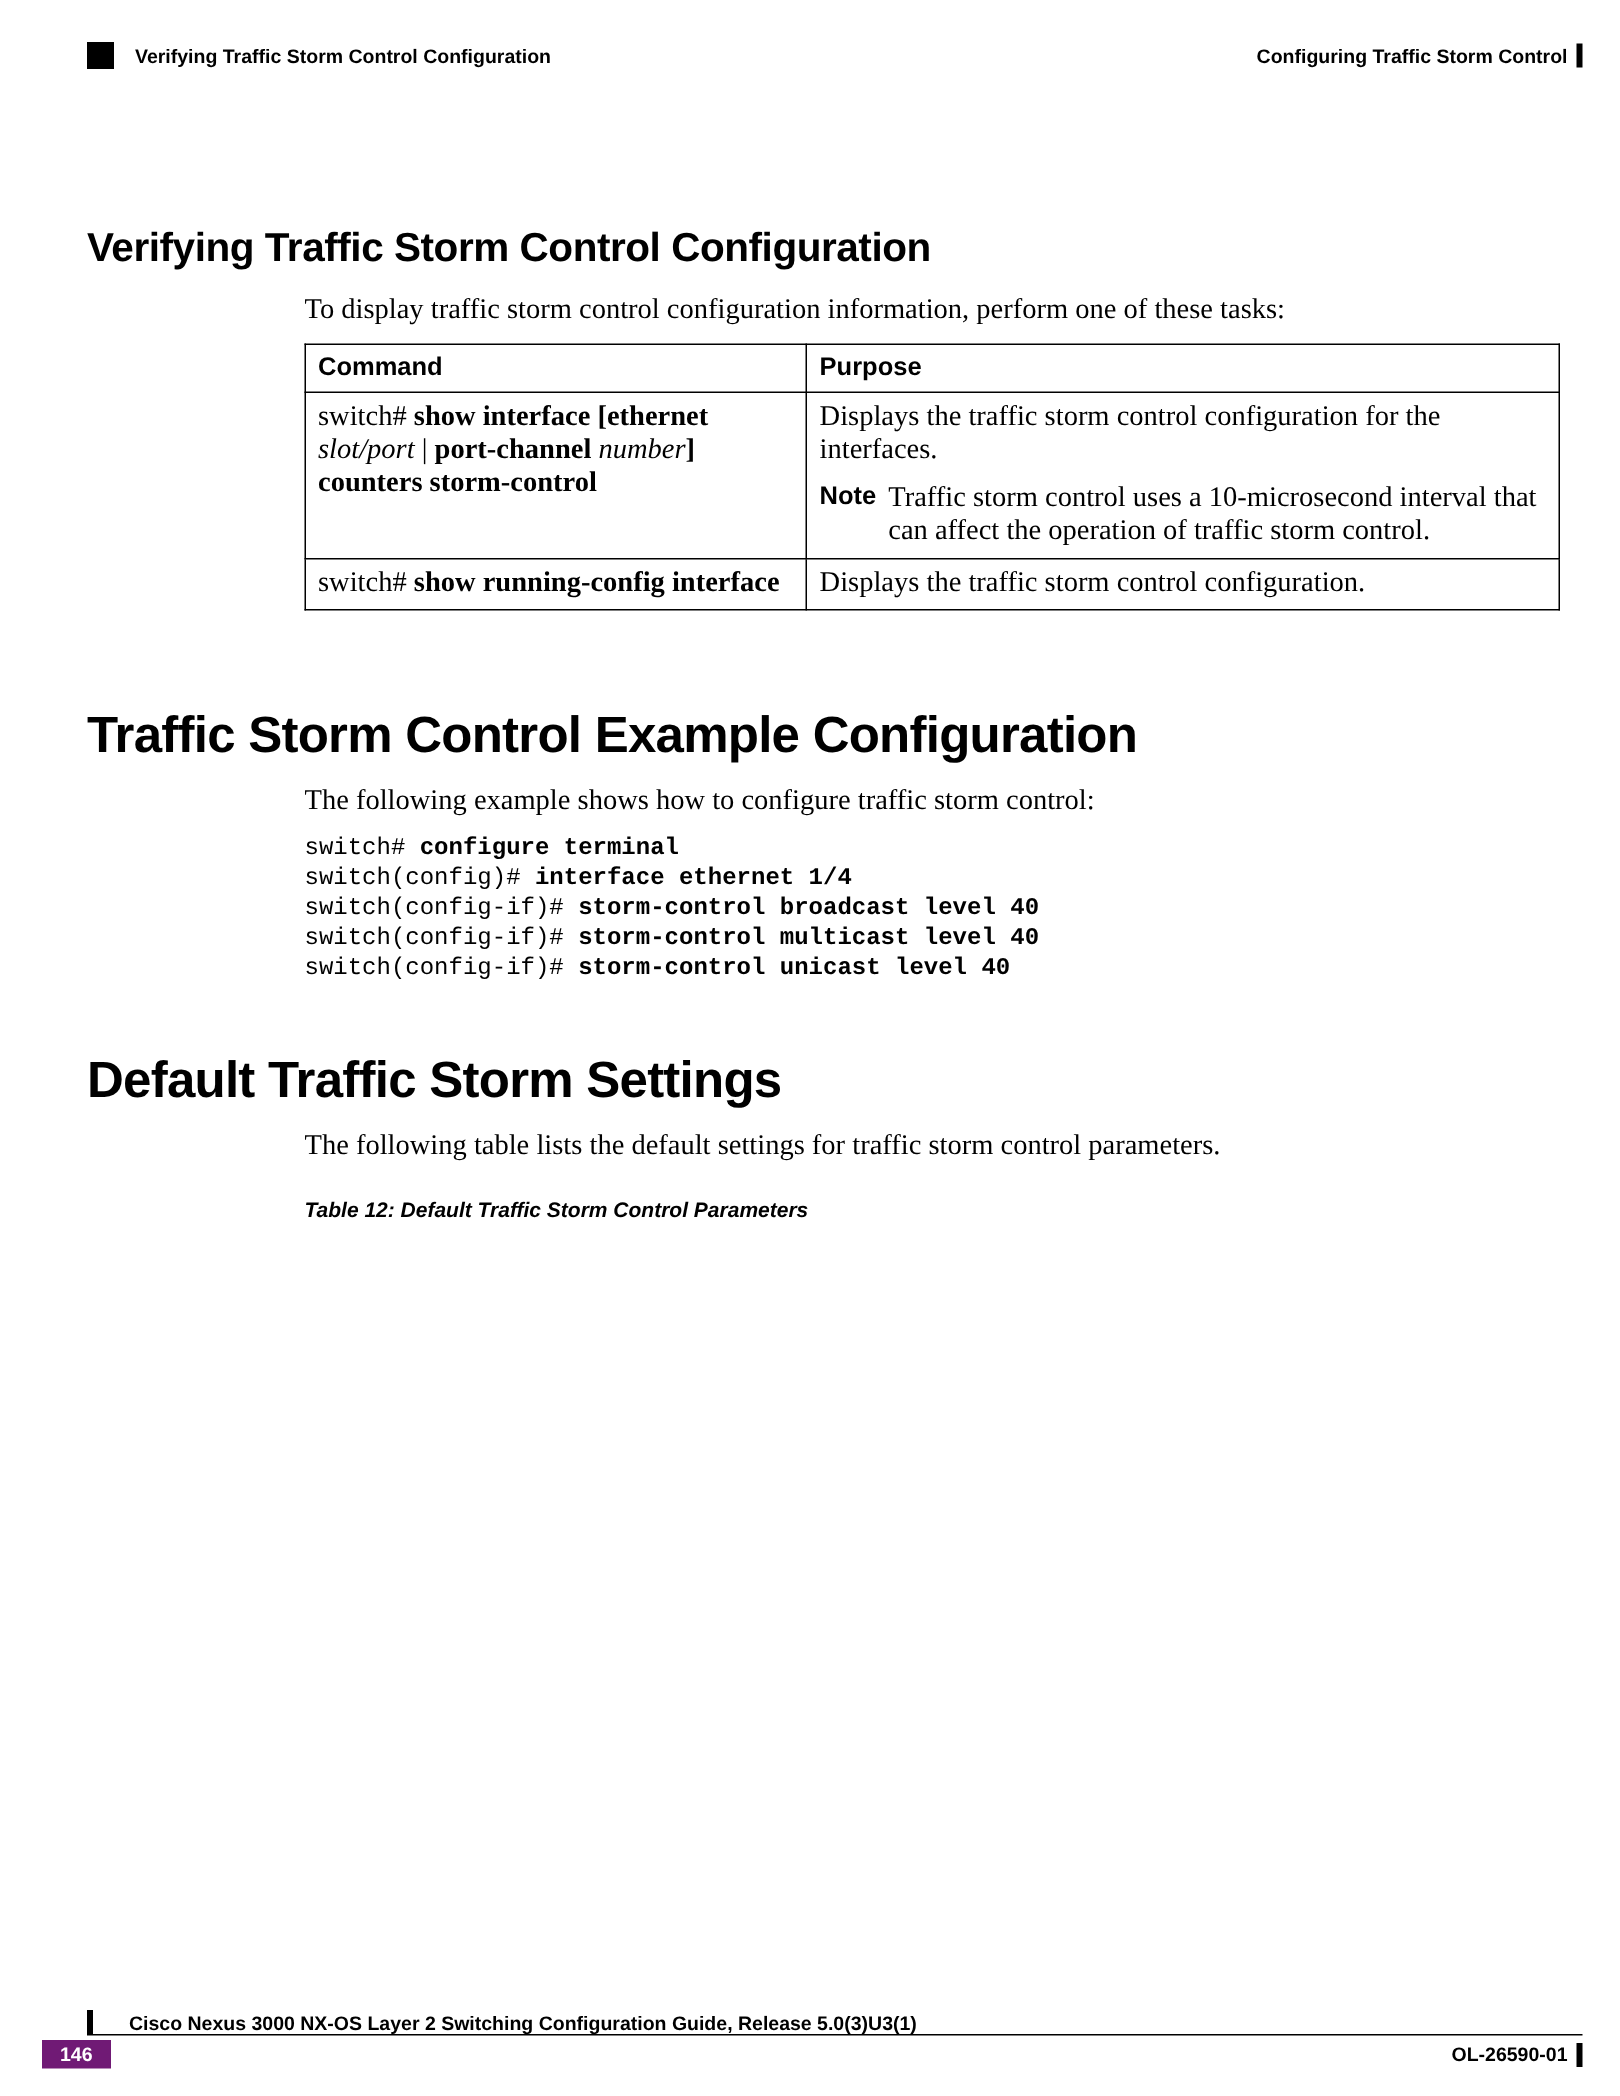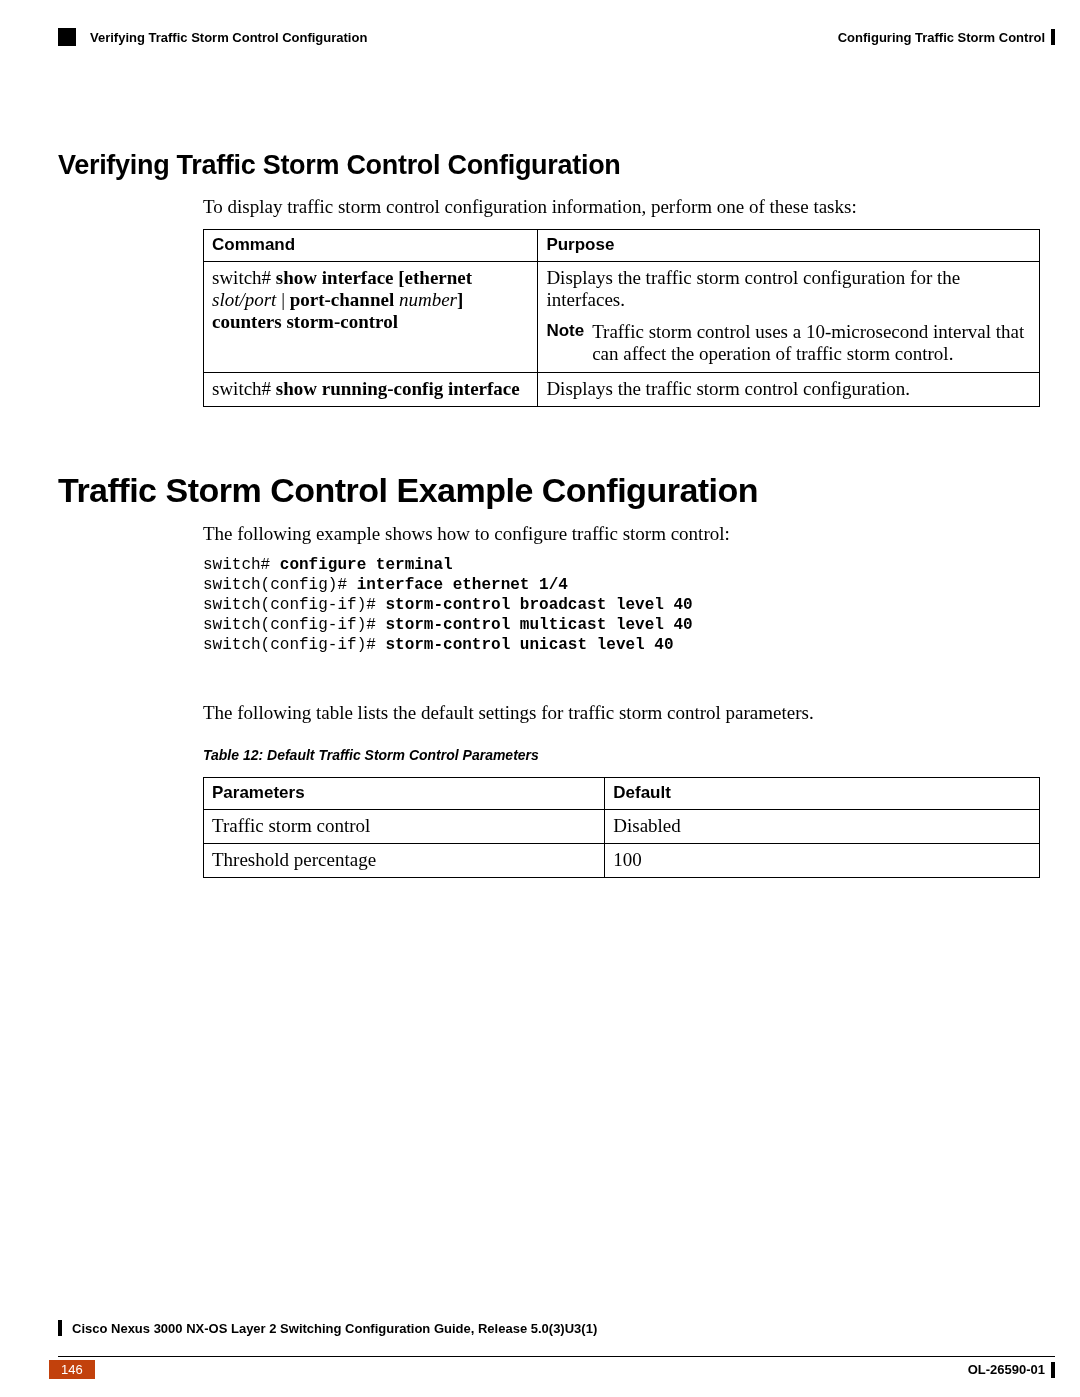--- a/index.html
+++ b/index.html
@@ -141,44 +141,43 @@
   
   .footer {
     position: absolute;
     left: 28px;
     right: 25px;
     bottom: 18px;
   }
   .footer-top {
     display: flex;
     align-items: center;
-    gap: 10px;
+    gap: 24px;
     margin-left: 30px;
-    margin-bottom: 20px;
+    margin-bottom: 0;
     font-family: Arial, Helvetica, sans-serif;
     font-weight: bold;
     font-size: 13px;
   }
   .hr-line {
     height: 1px; background: #000; margin: 0 0 3px 0;
     margin-left: 30px;
   }
   .footer-bottom {
     display: flex;
     justify-content: space-between;
     align-items: center;
   }
   .page-pill {
-    background: #c2410c;
+    background: #701a75;
     color: #fff;
     font-family: Arial, Helvetica, sans-serif;
-    font-weight: normal;
+    font-weight: bold;
     font-size: 13px;
     padding: 2px 12px;
-    margin-left: 21px;
   }
   .footer-right {
     display: flex;
     align-items: center;
     gap: 6px;
     font-family: Arial, Helvetica, sans-serif;
     font-weight: bold;
     font-size: 13px;
   }
 </style>
@@ -237,39 +236,24 @@
       <p class="para">The following example shows how to configure traffic storm control:</p>
       <pre class="code"><span>switch# </span><span class="cb">configure terminal</span>
 <span>switch(config)# </span><span class="cb">interface ethernet 1/4</span>
 <span>switch(config-if)# </span><span class="cb">storm-control broadcast level 40</span>
 <span>switch(config-if)# </span><span class="cb">storm-control multicast level 40</span>
 <span>switch(config-if)# </span><span class="cb">storm-control unicast level 40</span></pre>
     </div>
   </div>
 
   <div class="sec-default">
+    <h1 class="sec-h1">Default Traffic Storm Settings</h1>
     <div class="body-indent">
       <p class="para">The following table lists the default settings for traffic storm control parameters.</p>
       <div class="tbl-caption">Table 12: Default Traffic Storm Control Parameters</div>
-      <table class="cmd-table">
-        <tbody>
-            <tr>
-          <th style="width:48%;">Parameters</th>
-          <th>Default</th>
-        </tr>
-        <tr>
-          <td>Traffic storm control</td>
-          <td>Disabled</td>
-        </tr>
-        <tr>
-          <td>Threshold percentage</td>
-          <td>100</td>
-        </tr>
-      </tbody>
-        </table>
     </div>
   </div>
 
 </div>
 
 <div class="footer">
   <div class="footer-top">
     <div class="vbar-short"></div>
     <span>Cisco Nexus 3000 NX-OS Layer 2 Switching Configuration Guide, Release 5.0(3)U3(1)</span>
   </div>

